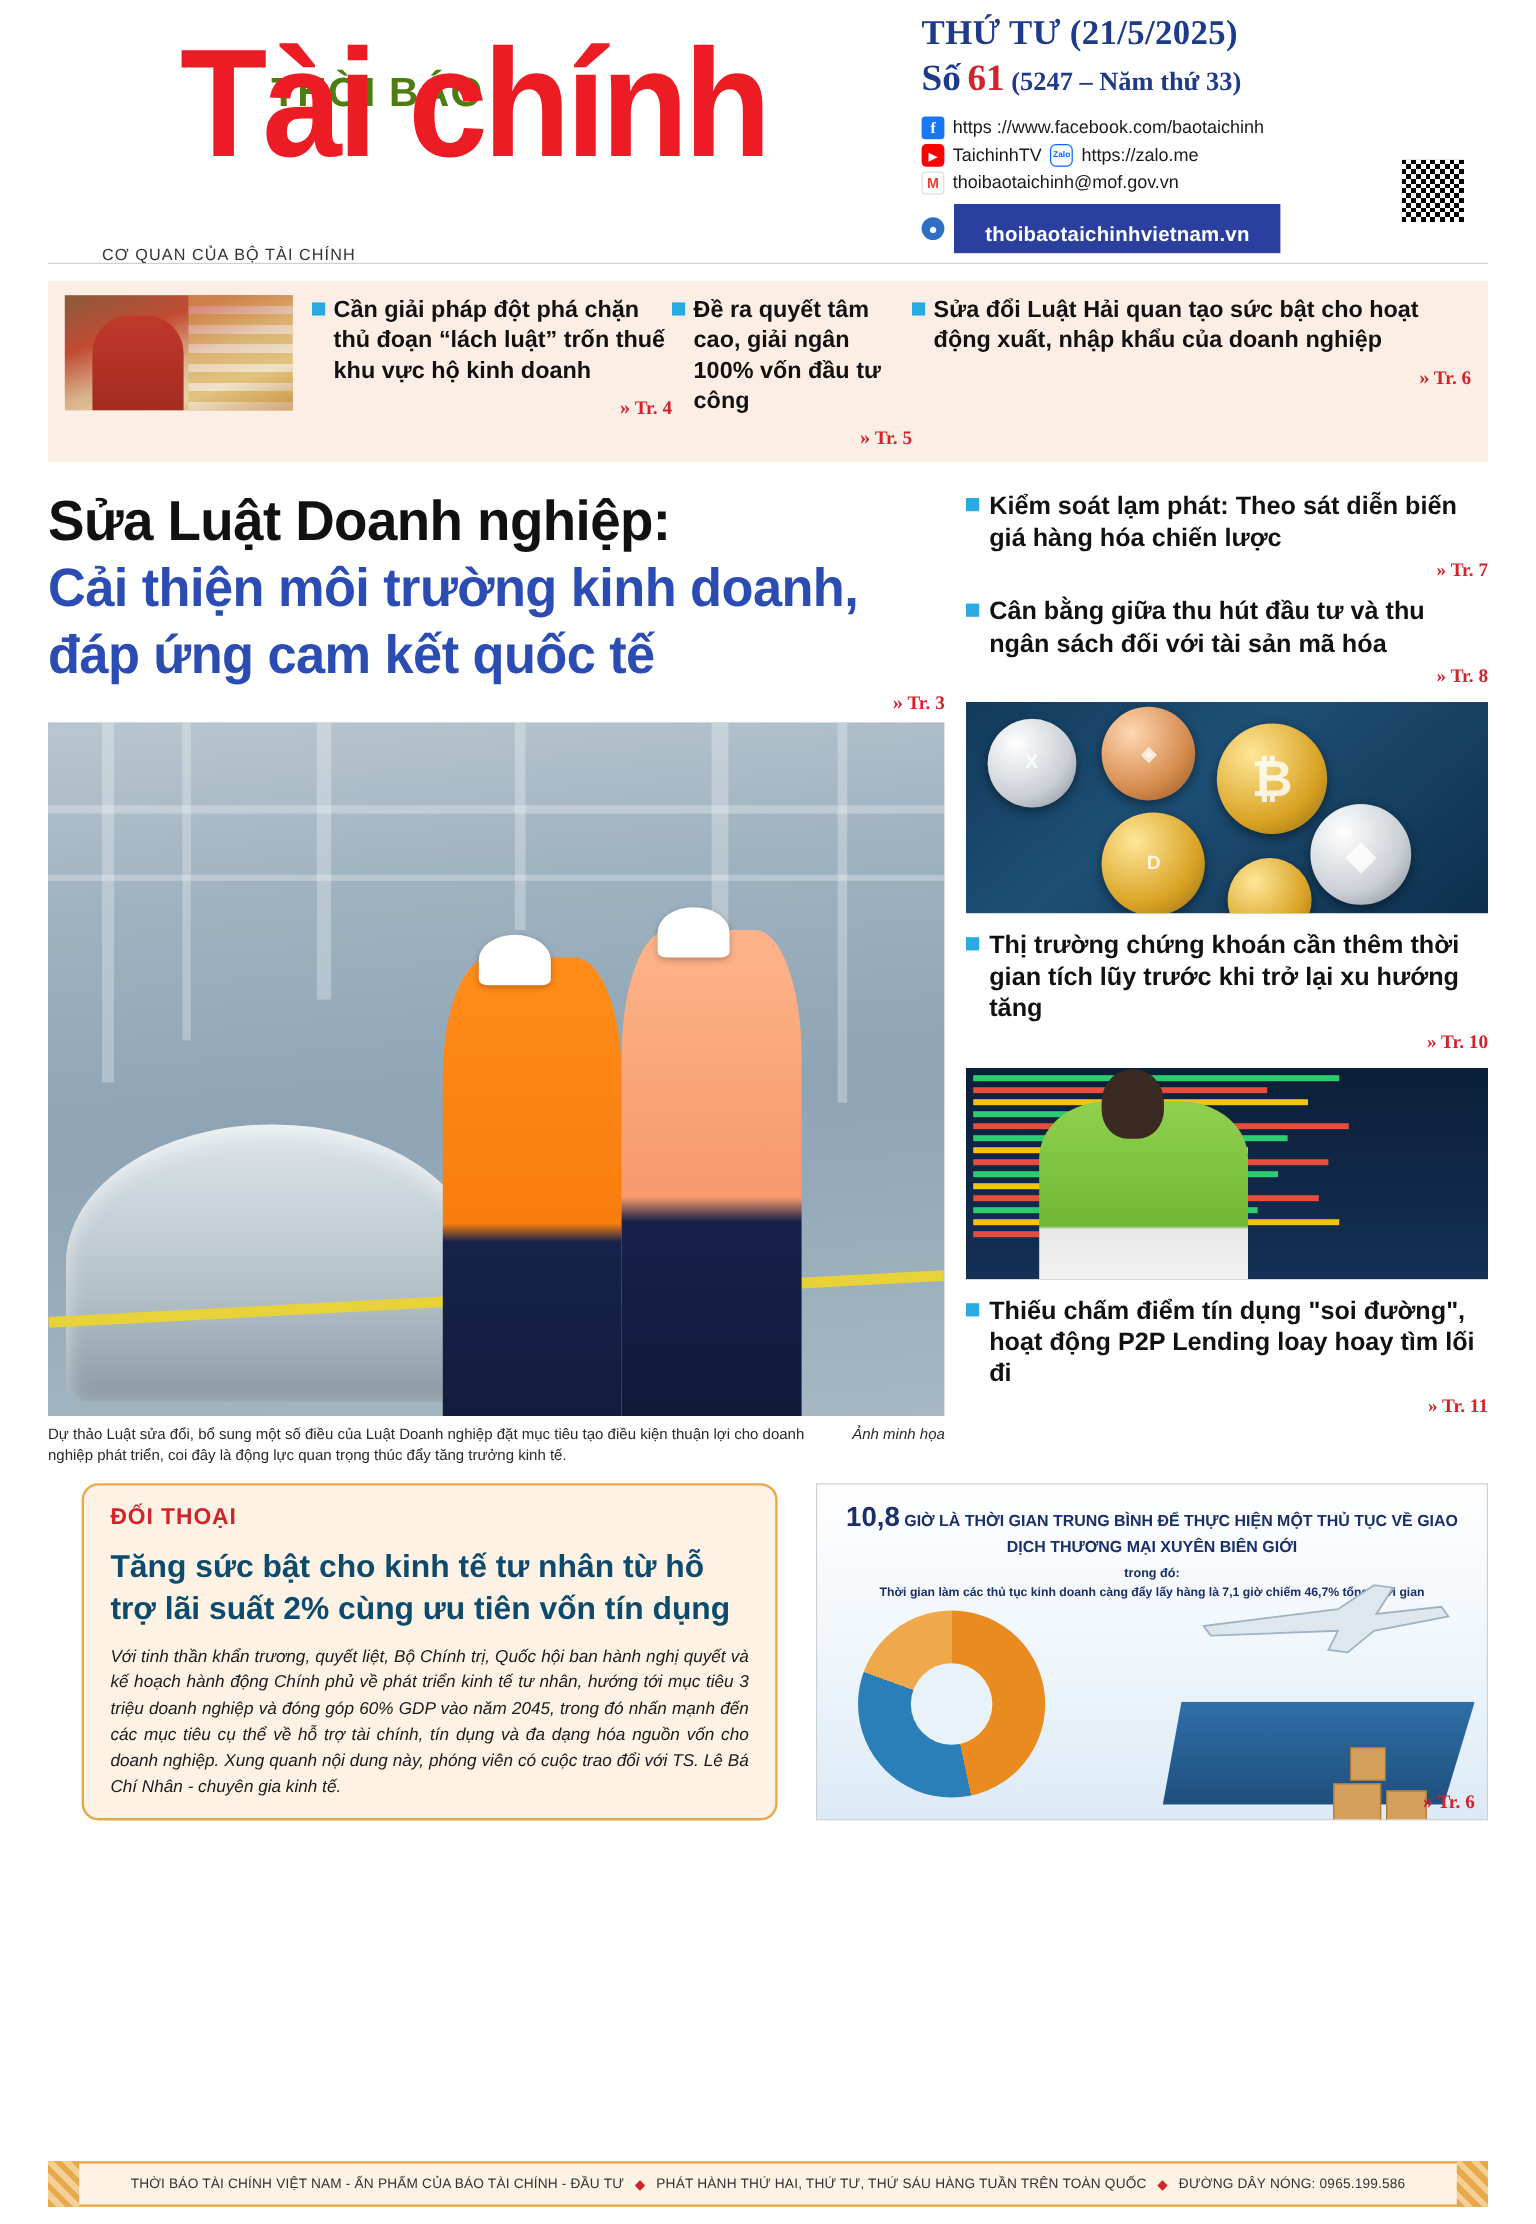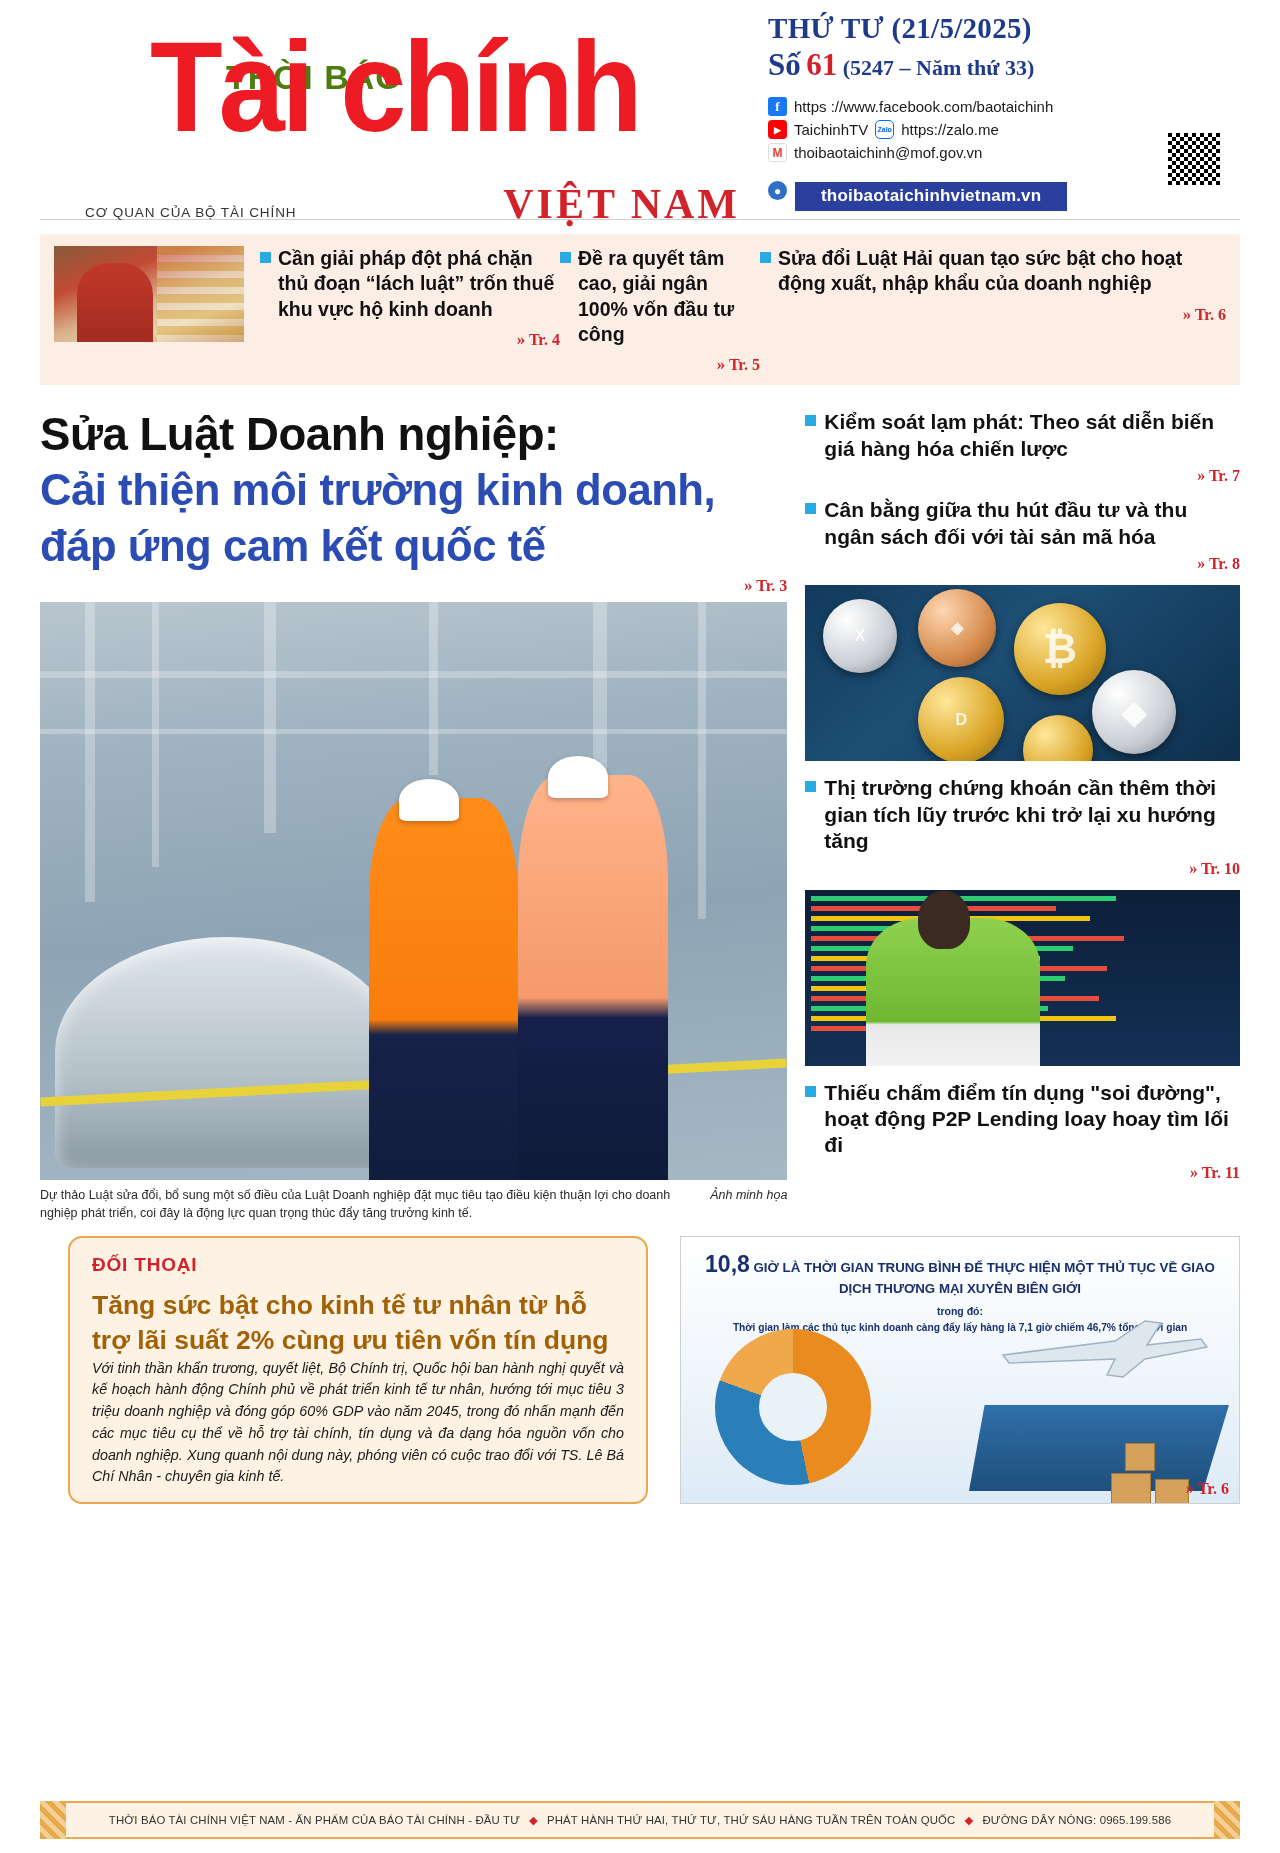--- a/index.html
+++ b/index.html
@@ -74,21 +74,21 @@
       repeating-linear-gradient(0deg,#000 0 4px,#fff 4px 8px);
     background-blend-mode: difference;
     border: 2px solid #fff;
   }
   .webbar {
     margin-top: 8px; margin-left: 18px;
     display: flex; align-items: center; gap: 8px;
   }
   .webbar-pill {
     background: #2b3f9e; color: #fff; font-size: 17px; font-weight: 600;
-    padding: 4px 26px 5px 26px; letter-spacing: 0.2px; margin-top: 12px;
+    padding: 16px 26px 5px 26px; letter-spacing: 0.2px;
   }
 
   .hr-top { border-top: 1.5px solid #cfcfcf; margin: 4px 0 0 0; }
 
   
   .strip {
     background: #fdeee5; margin-top: 14px;
     display: flex; align-items: stretch; padding: 12px 14px 10px 14px;
     min-height: 118px;
   }
@@ -216,22 +216,22 @@
   .dialog-box {
     width: 580px; border: 2px solid #e8a84c; border-radius: 14px;
     background: #fdf2e3; padding: 16px 22px 14px 22px; position: relative;
     min-height: 256px;
   }
   .dialog-label {
     color: #d3232a; font-size: 19px; font-weight: bold; letter-spacing: 0.8px;
     font-family: "Liberation Sans", sans-serif; margin-bottom: 12px;
   }
   .dialog-title {
-    font-size: 26.5px; font-weight: bold; color: #a16207; line-height: 1.32;
-    font-family: "Liberation Sans", sans-serif; 
+    font-size: 26.5px; font-weight: bold; color: #0c4a6e; line-height: 1.32;
+    font-family: "Liberation Sans", sans-serif; margin-bottom: 13px;
   }
   .dialog-body {
     font-size: 14.3px; line-height: 1.52; color: #1a1a1a; font-style: italic;
     font-family: "Liberation Sans", sans-serif; text-align: justify;
   }
   .dialog-ref { text-align: right; margin-top: 8px; }
 
   .info-box {
     flex: 1; border: 1.5px solid #cfcfcf; position: relative; overflow: hidden;
     background: linear-gradient(180deg,#ffffff 0%, #eef5fb 55%, #dceaf6 100%);
@@ -290,21 +290,20 @@
 </head>
 <body>
 
 <div class="page">
 
   <div class="masthead">
     <div class="masthead-left">
       <div class="kicker">THỜI BÁO</div>
       <div class="logo-title">Tài chính</div>
       <div class="agency">CƠ QUAN CỦA BỘ TÀI CHÍNH</div>
-      <div class="vietnam">VIỆT NAM</div>
     </div>
 
     <div class="masthead-right">
       <div class="date-line">THỨ TƯ (21/5/2025)</div>
       <div class="issue-line">
         <span class="big">Số</span>
         <span class="red">61</span>
         <span class="sm">(5247 – Năm thứ 33)</span>
       </div>
 

